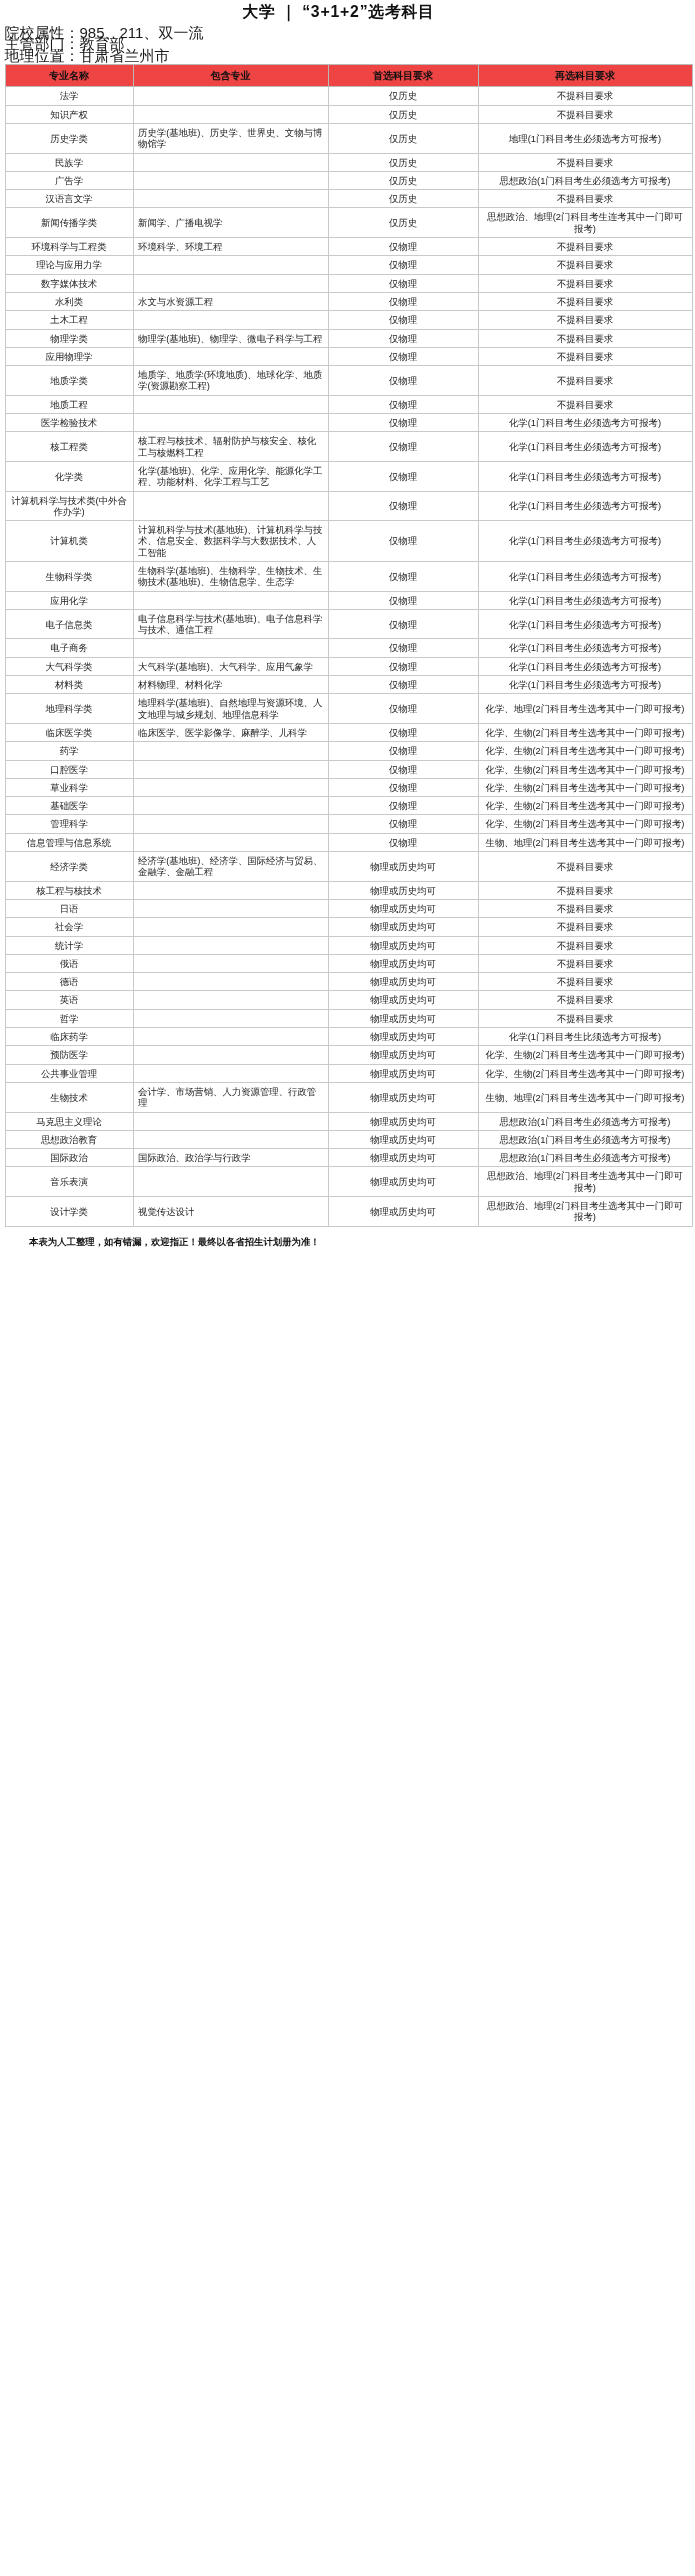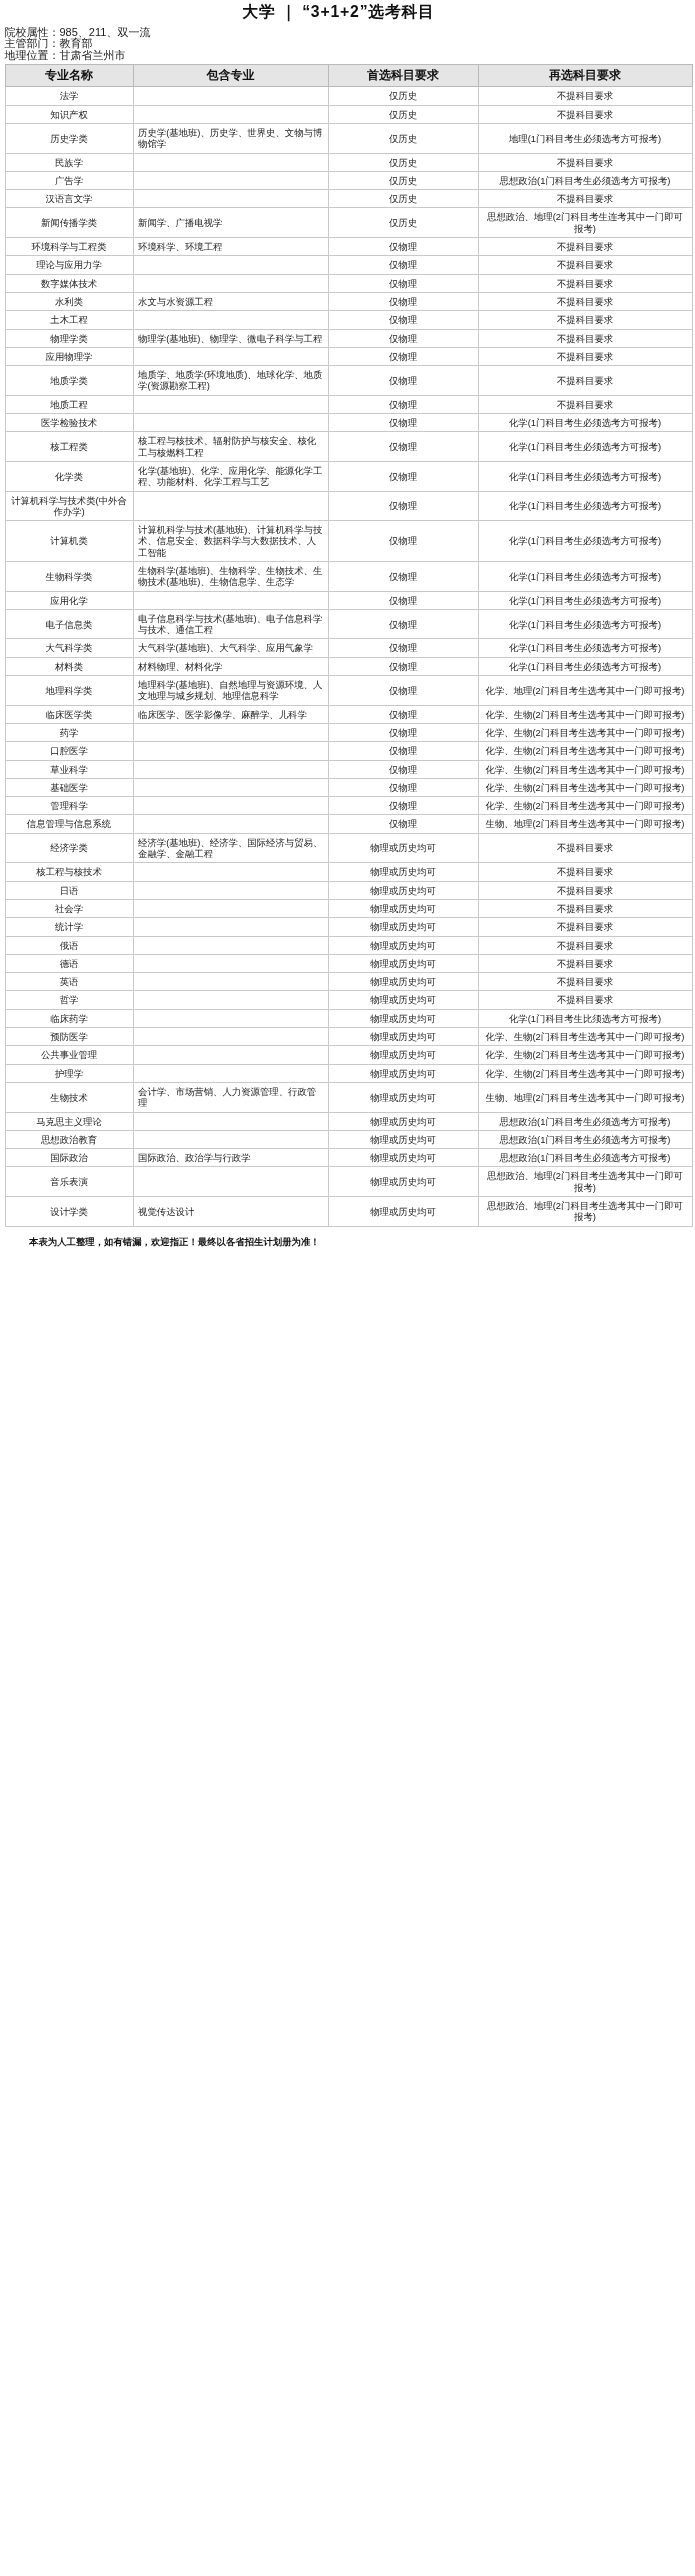--- a/index.html
+++ b/index.html
@@ -34,42 +34,42 @@
     background:linear-gradient(90deg,#ffffff 55%,rgba(255,255,255,0));
   }
   .header-blur-right{
     position:absolute;right:0;top:0;height:25.5px;width:90px;
     background:linear-gradient(270deg,#ffffff 55%,rgba(255,255,255,0));
   }
 
   
   .meta{
     padding:1.5px 4.5px 3px 4.5px;
-    font-size:11px;
+    font-size:15px;
     line-height:11.3px;
     color:#1a1a1a;
   }
   .meta div{white-space:nowrap;}
 
   
   table.main{
     border-collapse:collapse;
     width:687px;
     margin:0 4.5px;
     table-layout:fixed;
   }
   table.main col.c1{width:128px;}
   table.main col.c2{width:195px;}
   table.main col.c3{width:150px;}
   table.main col.c4{width:214px;}
 
   table.main th{
-    background:#e5e5e5;
+    background:#ef4444;
     border:0.8px solid #b9b9b9;
-    font-size:12px;
+    font-size:10px;
     font-weight:bold;
     height:19.5px;
     color:#111;
   }
   table.main td{
     border:0.8px solid #c9c9c9;
     font-size:9.4px;
     line-height:11.3px;
     padding:3px 4.5px;
     vertical-align:middle;
@@ -263,20 +263,26 @@
           <td class="first-req">仅物理</td>
           <td class="second-req red">化学(1门科目考生必须选考方可报考)</td>
         </tr>
         <tr>
           <td class="major">电子信息类</td>
           <td class="contains">电子信息科学与技术(基地班)、电子信息科学与技术、通信工程</td>
           <td class="first-req">仅物理</td>
           <td class="second-req red">化学(1门科目考生必须选考方可报考)</td>
         </tr>
         <tr>
+          <td class="major">电子商务</td>
+          <td class="contains empty"></td>
+          <td class="first-req">仅物理</td>
+          <td class="second-req red">化学(1门科目考生必须选考方可报考)</td>
+        </tr>
+        <tr>
           <td class="major">大气科学类</td>
           <td class="contains">大气科学(基地班)、大气科学、应用气象学</td>
           <td class="first-req">仅物理</td>
           <td class="second-req red">化学(1门科目考生必须选考方可报考)</td>
         </tr>
         <tr>
           <td class="major">材料类</td>
           <td class="contains">材料物理、材料化学</td>
           <td class="first-req">仅物理</td>
           <td class="second-req red">化学(1门科目考生必须选考方可报考)</td>
@@ -395,26 +401,20 @@
           <td class="first-req">物理或历史均可</td>
           <td class="second-req red">化学、生物(2门科目考生选考其中一门即可报考)</td>
         </tr>
         <tr>
           <td class="major">公共事业管理</td>
           <td class="contains empty"></td>
           <td class="first-req">物理或历史均可</td>
           <td class="second-req red">化学、生物(2门科目考生选考其中一门即可报考)</td>
         </tr>
         <tr>
-          <td class="major">护理学</td>
-          <td class="contains empty"></td>
-          <td class="first-req">物理或历史均可</td>
-          <td class="second-req red">化学、生物(2门科目考生选考其中一门即可报考)</td>
-        </tr>
-        <tr>
           <td class="major">生物技术</td>
           <td class="contains">会计学、市场营销、人力资源管理、行政管理</td>
           <td class="first-req">物理或历史均可</td>
           <td class="second-req red">生物、地理(2门科目考生选考其中一门即可报考)</td>
         </tr>
         <tr>
           <td class="major">马克思主义理论</td>
           <td class="contains empty"></td>
           <td class="first-req">物理或历史均可</td>
           <td class="second-req red">思想政治(1门科目考生必须选考方可报考)</td>

